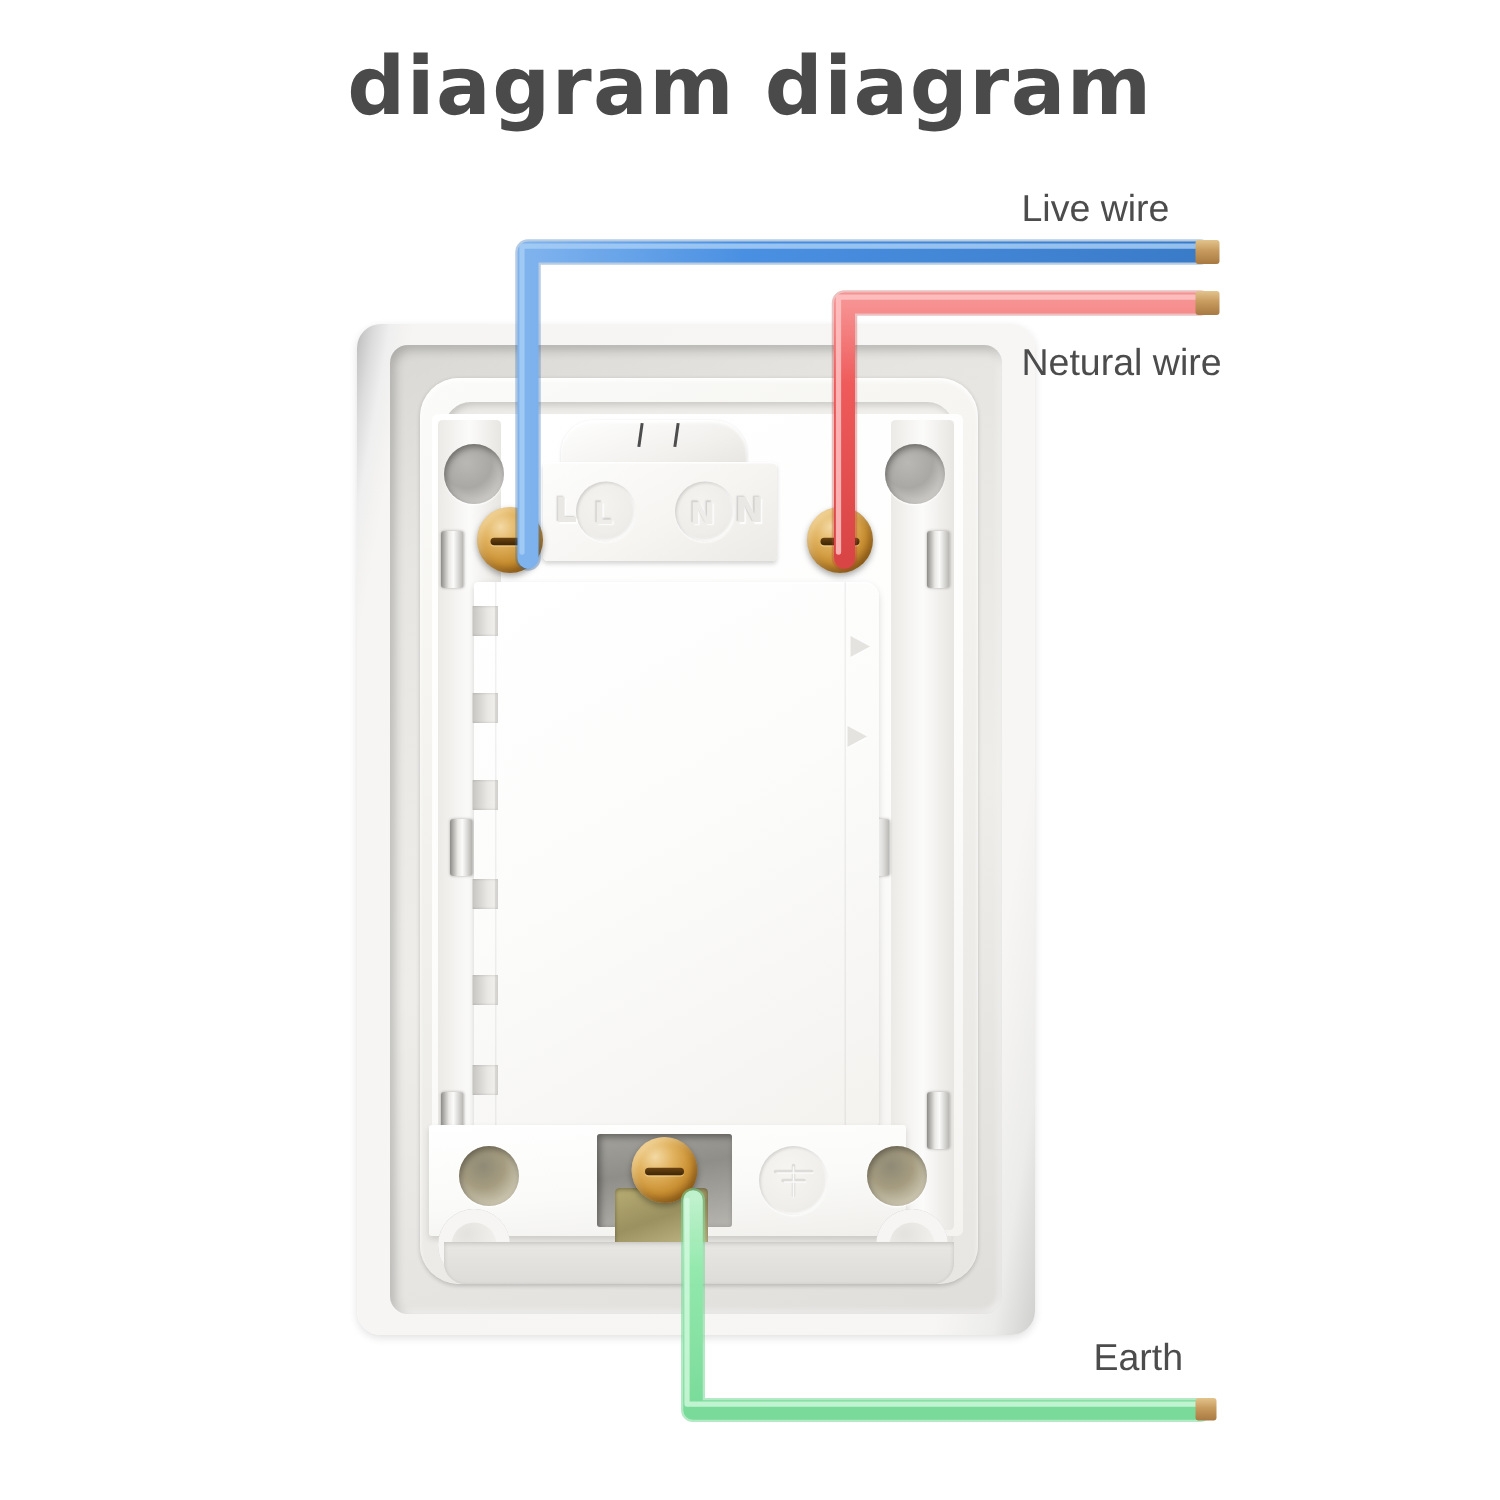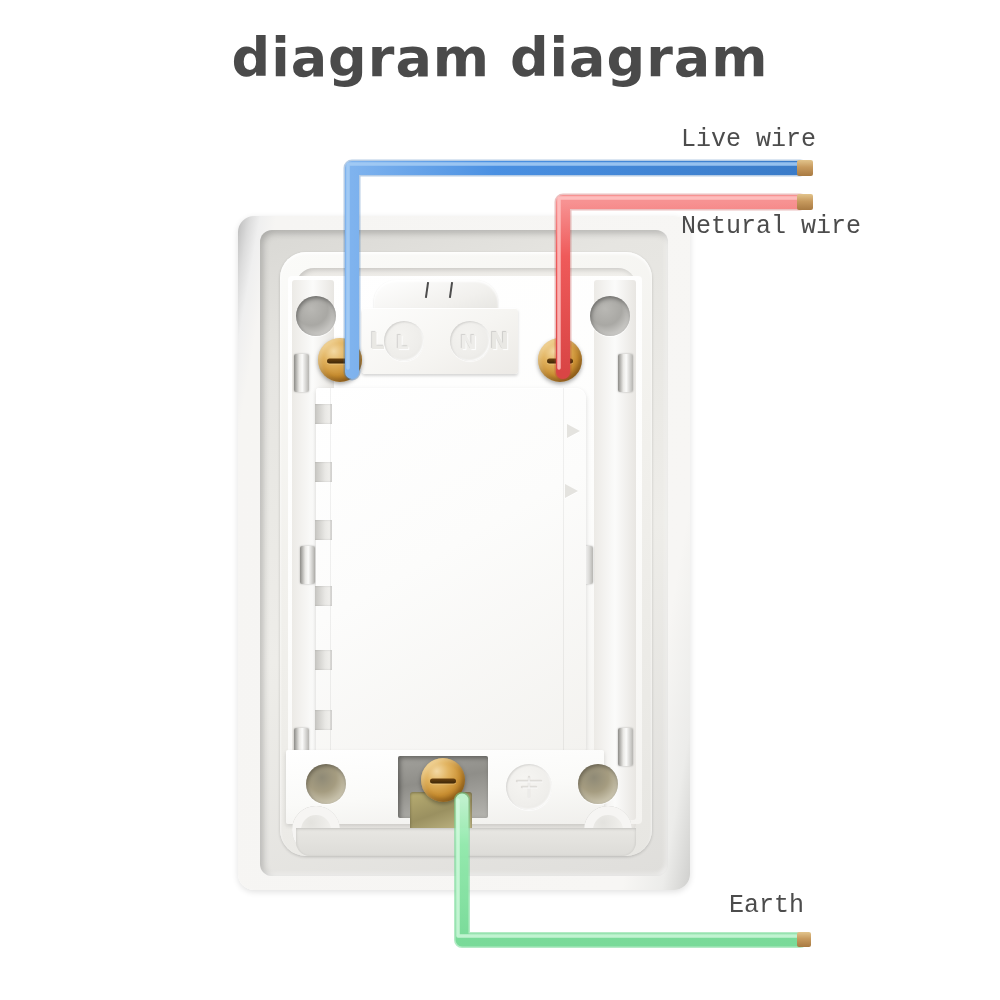--- a/index.html
+++ b/index.html
@@ -22,24 +22,24 @@
     color:#4a4a4a;
     font-family:"DejaVu Sans", sans-serif;
   }
 
   
   .wlabel{
     position:absolute;
     font-size:25px;
     color:#4c4c4c;
     white-space:nowrap;
-    font-family:Liberation Mono, monospace;
+    font-family:Liberation Sans, sans-serif;
   }
   #label-live   {left:681px; top:125px;}
-  #label-neutral{left:681px; top:212px;}
+  #label-neutral{left:681px; top:228px;}
   #label-earth  {left:729px; top:891px;}
 
   
   .wire-layer{position:absolute;left:0;top:0;width:1000px;height:1000px;}
 
   
   #socket{
     position:absolute;
     left:238px;top:216px;
     width:452px;height:674px;

